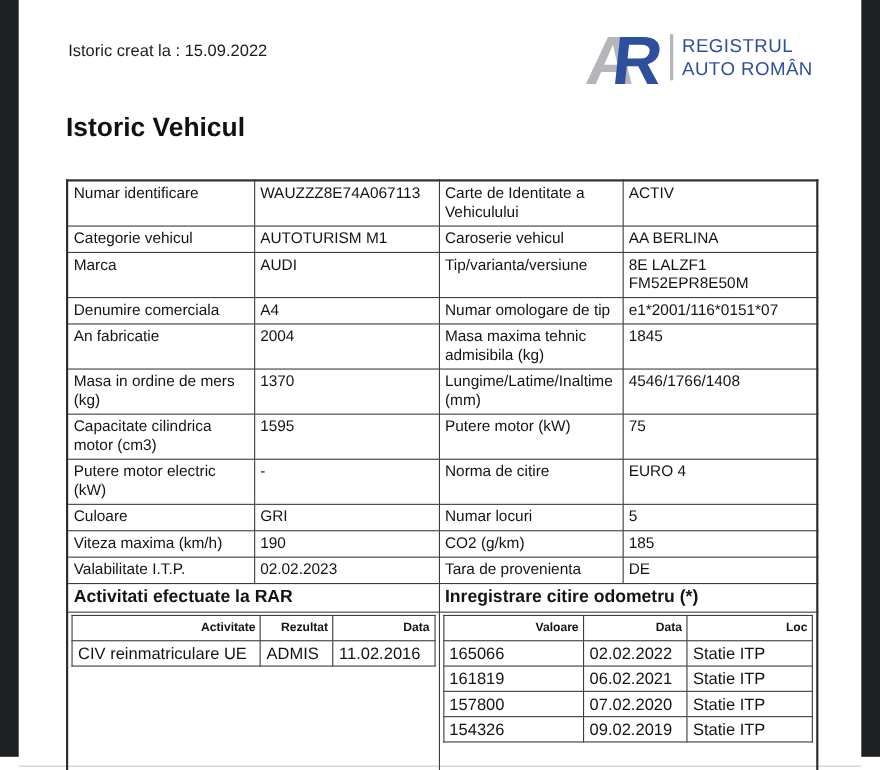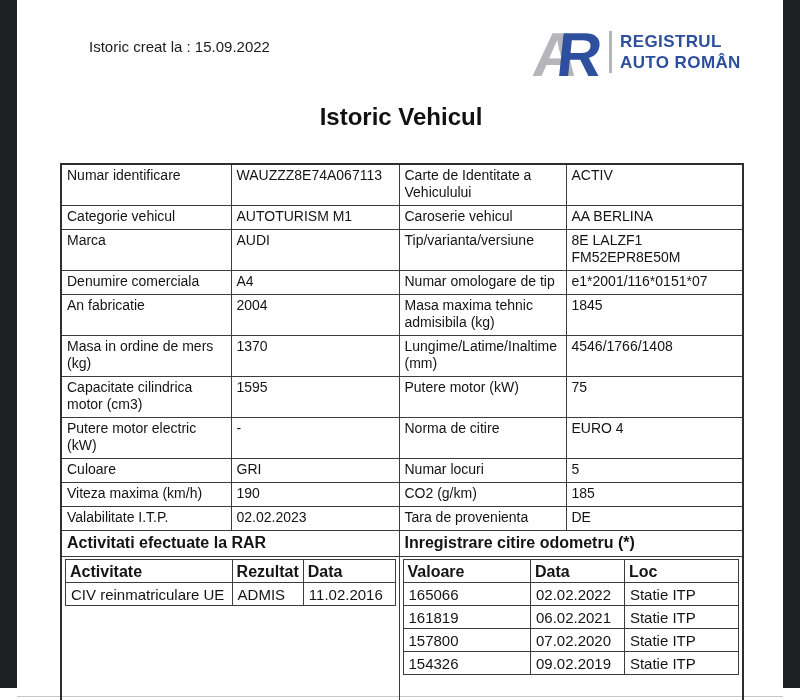--- a/index.html
+++ b/index.html
@@ -4,40 +4,40 @@
 <style>
   * { margin: 0; padding: 0; box-sizing: border-box; }
   html, body { width: 800px; height: 700px; background: #ffffff; overflow: hidden; }
   body { font-family: "Liberation Sans", sans-serif; color: #141414; position: relative; }
 
   .side-bar { position: absolute; top: 0; width: 17px; height: 688px; background: #1f2023; }
   .side-bar.left { left: 0; }
   .side-bar.right { right: 0; }
   .bottom-edge-line { position: absolute; left: 17px; right: 17px; top: 696px; height: 1px; background: #c8c8c8; }
 
-  .created { position: absolute; left: 62px; top: 38px; font-size: 15px; color: #1c1c1c; margin-left: 27px; }
+  .created { position: absolute; left: 62px; top: 38px; font-size: 15px; color: #1c1c1c; }
 
   .logo { position: absolute; left: 531px; top: 20px; display: flex; align-items: center; }
   .logo-mark { width: 74px; height: 64px; }
-  .logo-text { margin-left: 4px; color: #2d4f9e; font-weight: bold; font-size: 17px; line-height: 21px; letter-spacing: 0.4px; border-left: 3px solid #b4b6b9; padding-left: 8px; }
-
-  .title { position: absolute; left: 60px; top: 103px; width: 682px; text-align: center; font-size: 24px; font-weight: bold; color: #111; }
+  .logo-text { margin-left: 4px; color: #2d4f9e; font-weight: normal; font-size: 17px; line-height: 21px; letter-spacing: 0.4px; border-left: 3px solid #b4b6b9; padding-left: 8px; }
+
+  .title { position: absolute; left: 60px; top: 103px; width: 682px; text-align: left; font-size: 24px; font-weight: bold; color: #111; }
 
   table { border-collapse: collapse; }
   .main-table { position: absolute; left: 60px; top: 163px; width: 682px; table-layout: fixed; font-size: 14px; }
   .main-table td { border: 1px solid #3c3c3c; padding: 2px 5px 4px 5px; vertical-align: top; line-height: 17px; }
   .main-table { border: 2px solid #2e2e2e; }
   .val { white-space: pre-line; margin-top: 48px; }
   .row-single td { height: 24px; }
 
   .section-head td { text-align: left; font-weight: bold; font-size: 16px; height: 26px; padding-top: 3px; }
   .section-body td { height: 160px; padding: 2px 3px; }
 
   .sub-table { width: 100%; font-size: 15px; border: 1px solid #3c3c3c; }
-  .sub-table th { border: 1px solid #3c3c3c; font-weight: bold; text-align: left; padding: 2px 4px; height: 23px; font-size: 16px; }
+  .sub-table th { border: 1px solid #3c3c3c; font-weight: bold; text-align: right; padding: 2px 4px; height: 23px; font-size: 11px; }
   .sub-table td { border: 1px solid #3c3c3c; padding: 2px 5px; height: 23px; vertical-align: middle; line-height: 17px; }
   .act-table td.c0 { font-size: 15px; }
 </style>
 </head>
 <body>
 
 <div class="side-bar left"></div>
 <div class="side-bar right"></div>
 <div class="bottom-edge-line"></div>
 

